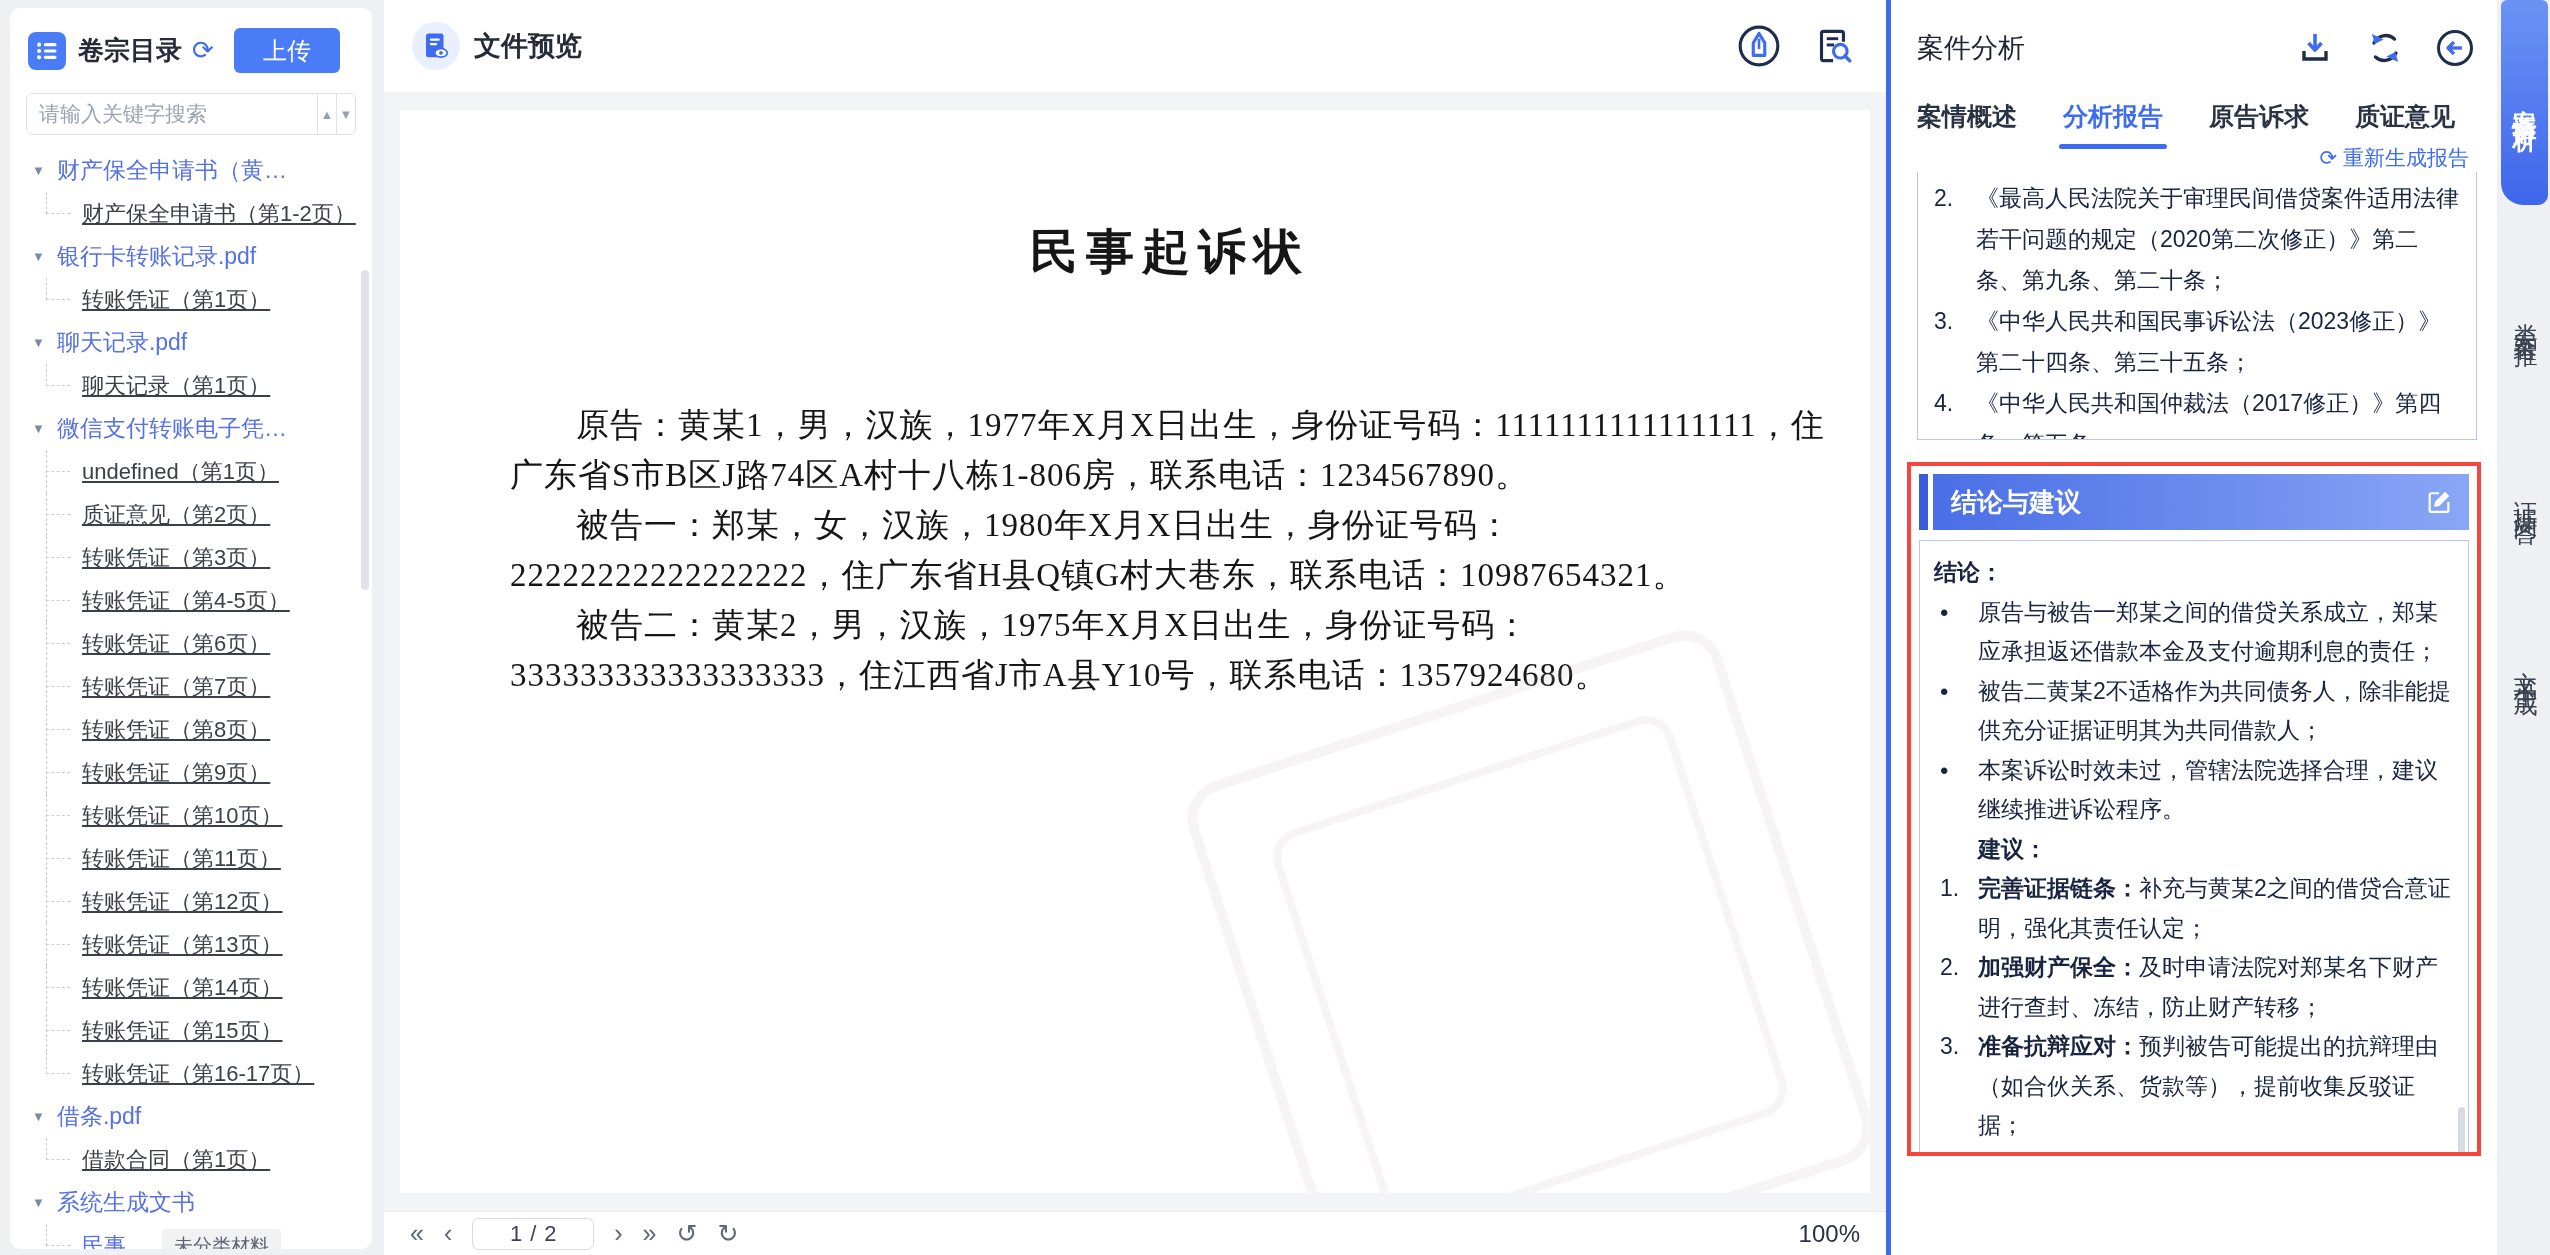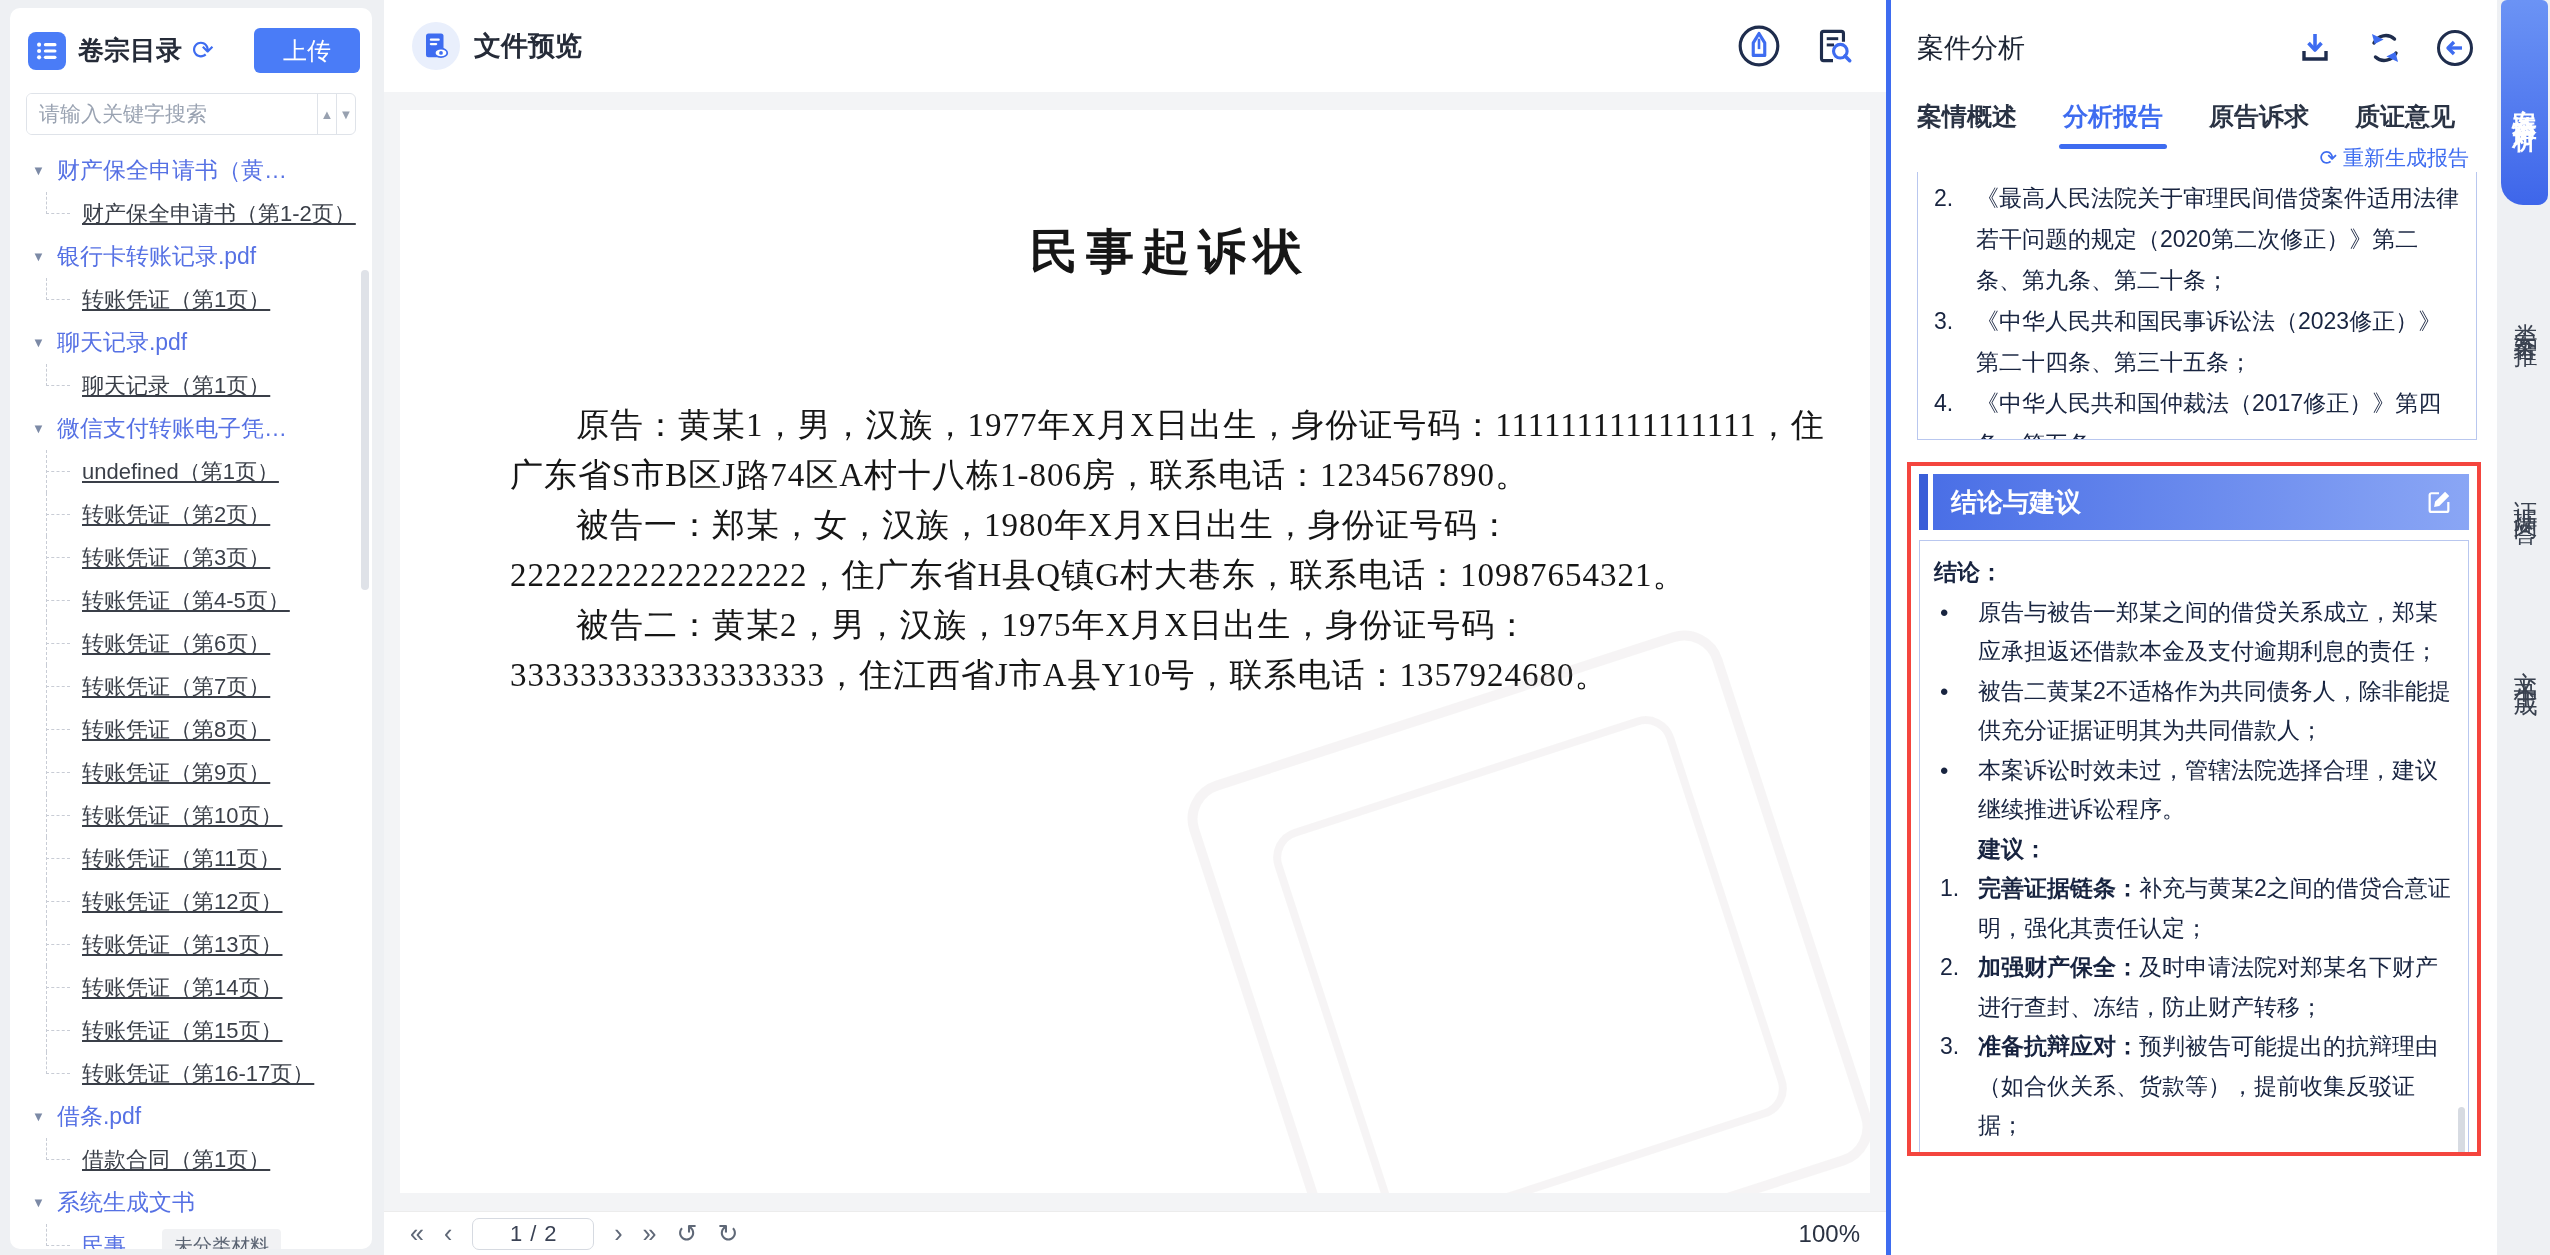--- a/index.html
+++ b/index.html
@@ -3,21 +3,21 @@
 <meta charset="utf-8">
 <style>
   * { margin:0; padding:0; box-sizing:border-box; }
   html,body { width:2550px; height:1255px; }
   body { font-family:"Liberation Sans", sans-serif; background:#eef0f3; overflow:hidden; }
   .app { position:relative; width:2550px; height:1255px; }
 
   
   .sidebar { position:absolute; left:10px; top:8px; width:362px; height:1241px;
              background:#fff; border-radius:10px; overflow:hidden; }
-  .sb-head { display:flex; align-items:center; padding:20px 12px 0 18px; }
+  .sb-head { display:flex; align-items:center; padding:20px 32px 0 18px; }
   .sb-title { font-size:26px; font-weight:700; color:#252b38; margin-left:12px; }
   .sb-refresh { color:#3e6cf0; font-size:26px; margin-left:10px; cursor:pointer; }
   .upload-btn { margin-left:auto; width:106px; height:45px; background:#4a7cf7; color:#fff;
                 border:none; border-radius:6px; font-size:24px; font-family:inherit; cursor:pointer; }
   .sb-search { margin:20px 16px 0 16px; display:flex; align-items:stretch; height:42px;
                border:1px solid #dfe3e9; border-radius:6px; overflow:hidden; }
   .sb-search input { flex:1; border:none; outline:none; padding:0 12px; font-size:21px;
                      color:#333; font-family:Liberation Serif, serif; }
   .sb-search input::placeholder { color:#9aa3b2; }
   .arrow-cell { width:42px; display:flex; align-items:center; justify-content:center;
@@ -168,21 +168,21 @@
         <div class="t-root">
           <div class="t-caret" style="display: inline;">▼</div>
           <div style="display: inline;">微信支付转账电子凭…</div>
         </div>
         <div class="t-child">
           <div class="conn"></div>
           <div style="display: inline;">undefined（第1页）</div>
         </div>
         <div class="t-child">
           <div class="conn"></div>
-          <div style="display: inline;">转账凭证（第2页）</div>
+          <div style="display: inline;">质证意见（第2页）</div>
         </div>
         <div class="t-child">
           <div class="conn"></div>
           <div style="display: inline;">转账凭证（第3页）</div>
         </div>
         <div class="t-child">
           <div class="conn"></div>
           <div style="display: inline;">转账凭证（第4-5页）</div>
         </div>
         <div class="t-child">

